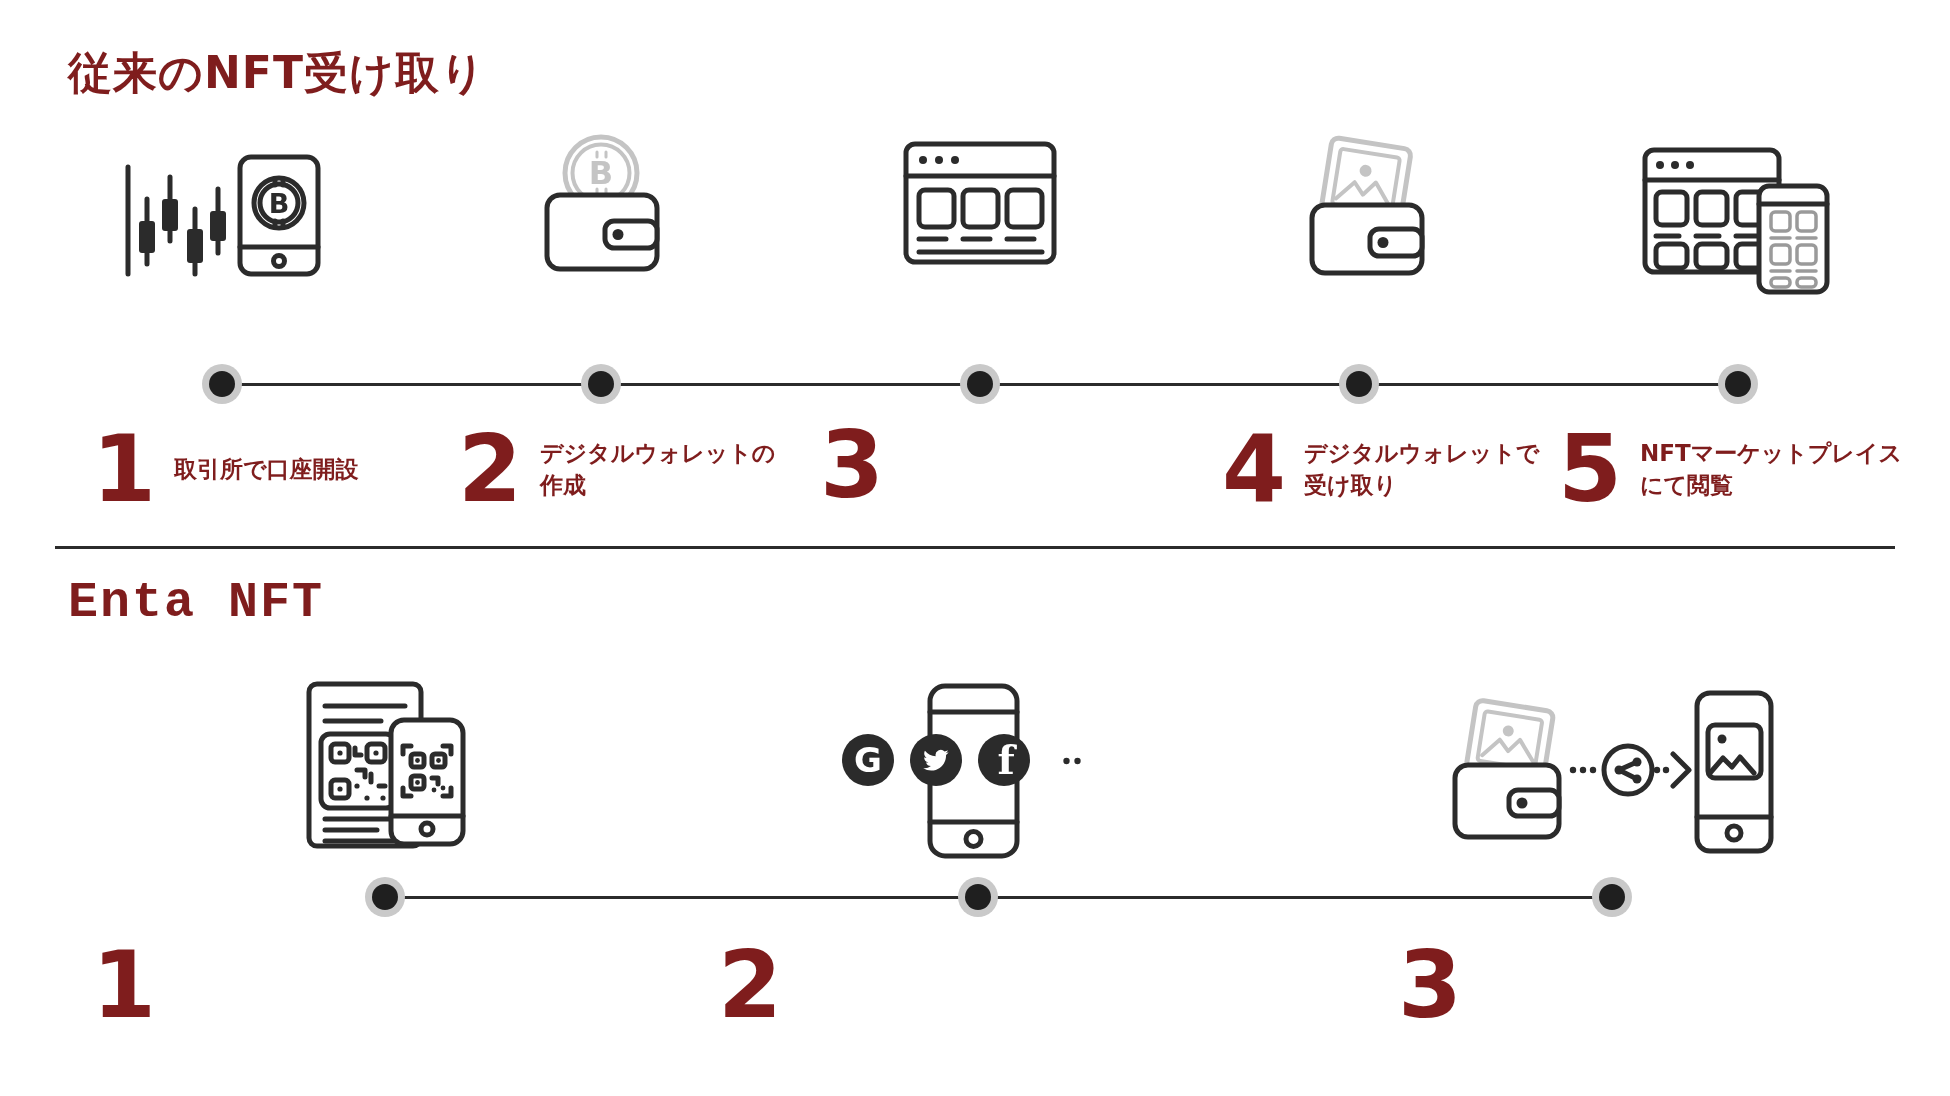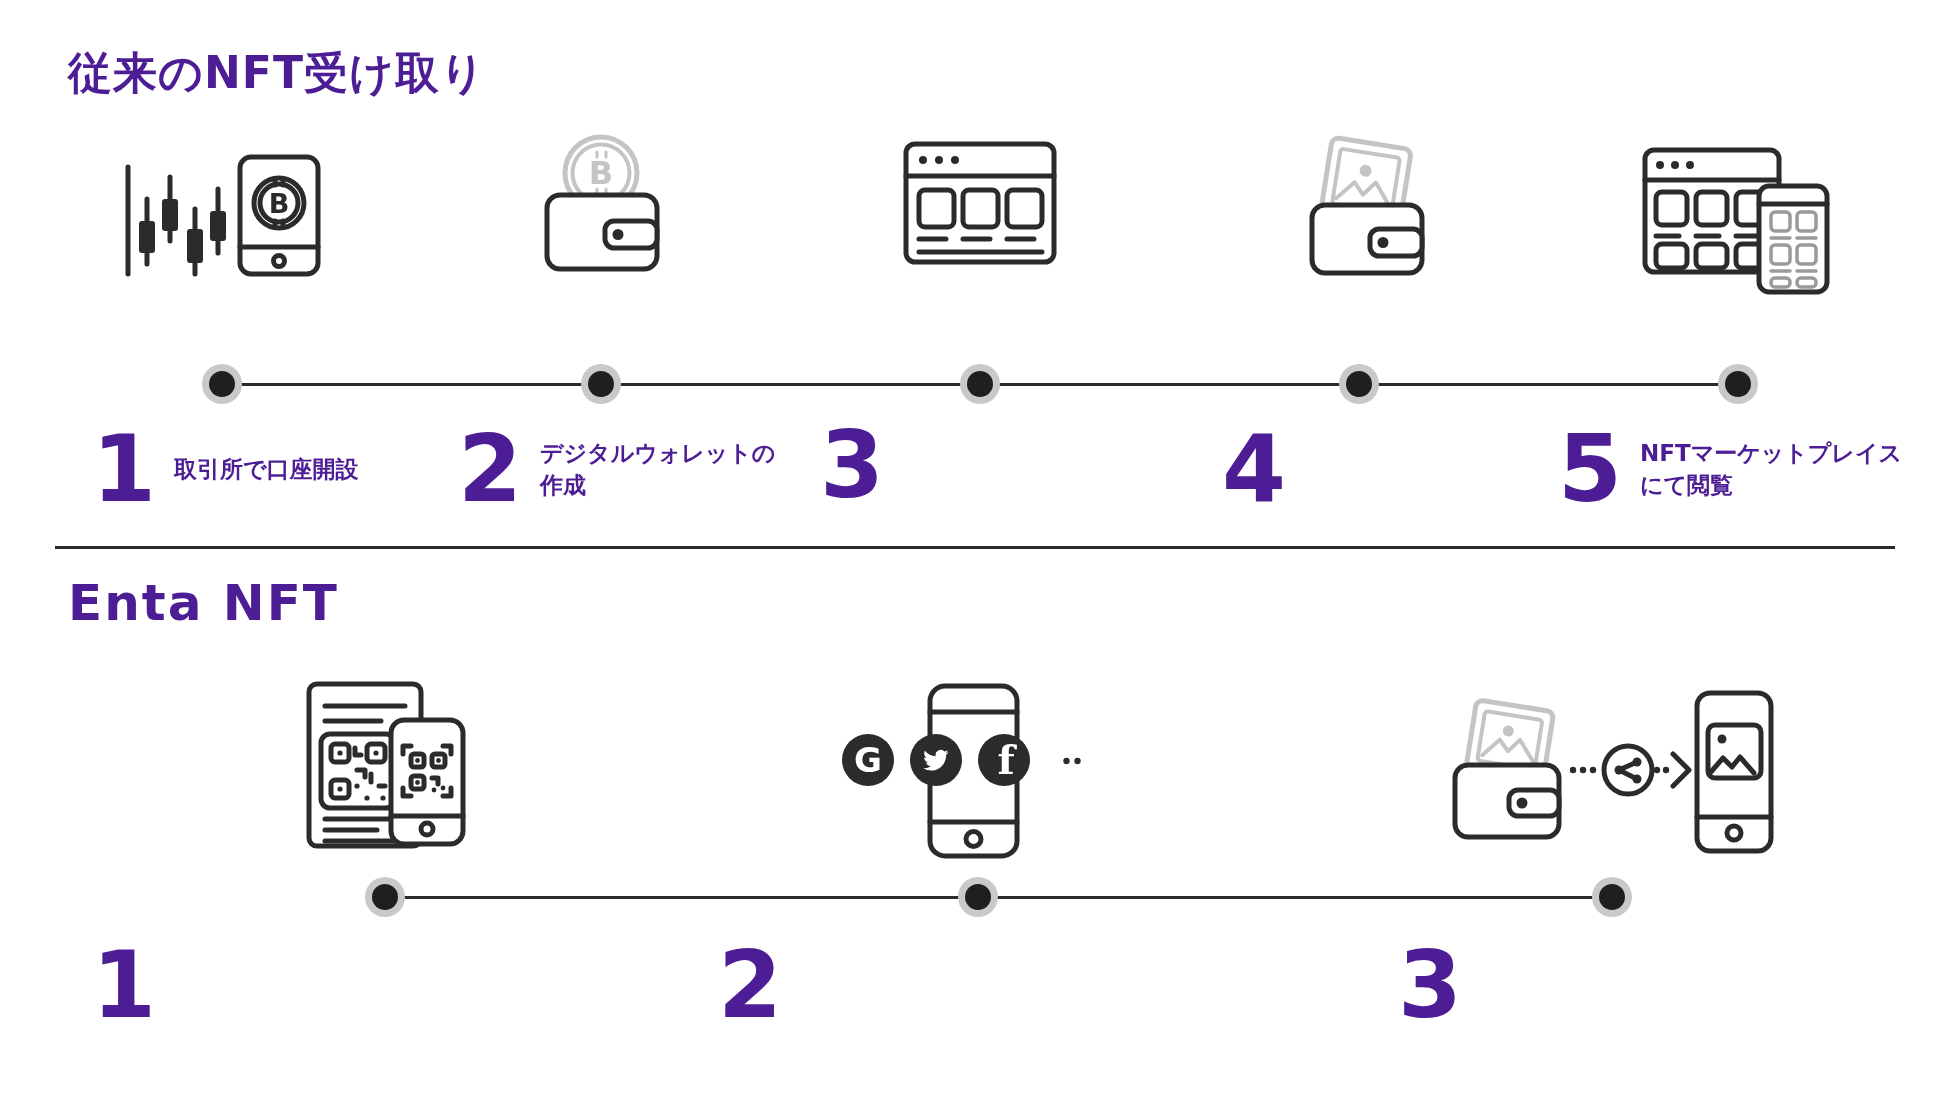--- a/index.html
+++ b/index.html
@@ -1,22 +1,22 @@
 <!DOCTYPE html>
 <html><head>
 <meta charset="utf-8">
 <style>
   html,body{margin:0;padding:0;background:#ffffff;}
   .canvas{
     position:relative;width:1950px;height:1096px;background:#ffffff;overflow:hidden;
-    font-family:"DejaVu Sans","Liberation Sans",sans-serif;color:#4c1d95;
+    font-family:"DejaVu Sans","Liberation Sans",sans-serif;color:#7f1d1d;
   }
   .title{position:absolute;font-weight:bold;letter-spacing:1px;white-space:nowrap;}
   #title-trad{left:68px;top:44px;font-size:44px;}
-  #title-enta{left:68px;top:574px;font-size:50px;letter-spacing:2px;}
+  #title-enta{left:68px;top:574px;font-size:50px;letter-spacing:2px;font-family:Liberation Mono, monospace;}
   .tl-line{position:absolute;height:3px;background:#2b2b2b;}
   .tl-dot{position:absolute;width:40px;height:40px;border-radius:50%;background:#c9c9c9;
           display:flex;align-items:center;justify-content:center;}
   .tl-dot i{display:block;width:26px;height:26px;border-radius:50%;background:#1f1f1f;}
   .divider{position:absolute;left:55px;top:546px;width:1840px;height:3px;background:#2b2b2b;}
   .step{position:absolute;display:flex;align-items:center;gap:18px;}
   .num{font-size:92px;font-weight:bold;line-height:0.82;}
   .lbl{font-size:23px;font-weight:bold;line-height:1.38;white-space:nowrap;}
   svg.icon{position:absolute;overflow:visible;}
   .ic{stroke:#2b2b2b;stroke-width:5;fill:none;stroke-linecap:round;stroke-linejoin:round;}
@@ -148,20 +148,24 @@
     <div class="lbl">
       <div>デジタルウォレットの</div>
       <div>作成</div>
     </div>
   </div>
   <div class="step" style="left:820px;top:428px">
     <div class="num">3</div>
   </div>
   <div class="step" style="left:1222px;top:432px">
     <div class="num">4</div>
+    <div class="lbl">
+      <div>デジタルウォレットで</div>
+      <div>受け取り</div>
+    </div>
   </div>
   <div class="step" style="left:1558px;top:432px">
     <div class="num">5</div>
     <div class="lbl">
       <div>NFTマーケットプレイス</div>
       <div>にて閲覧</div>
     </div>
   </div>
 
   <div class="divider"></div>

